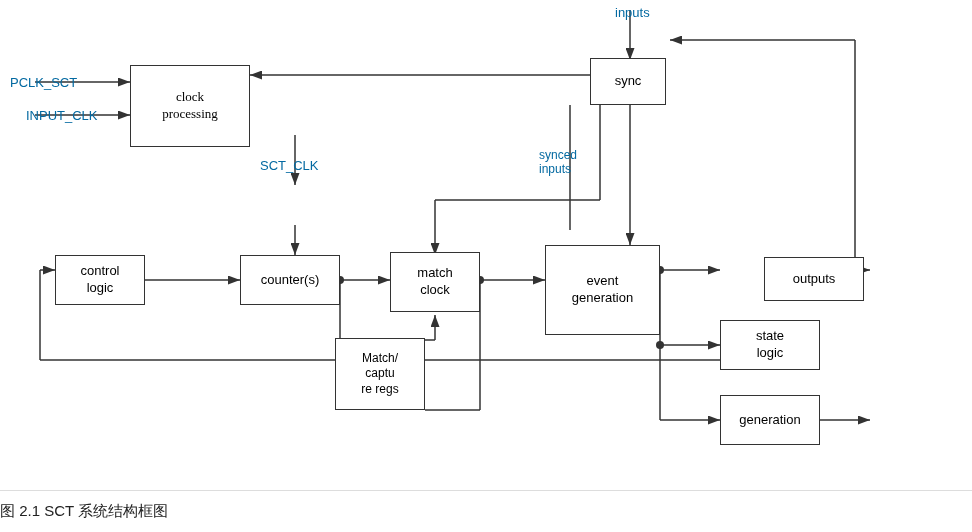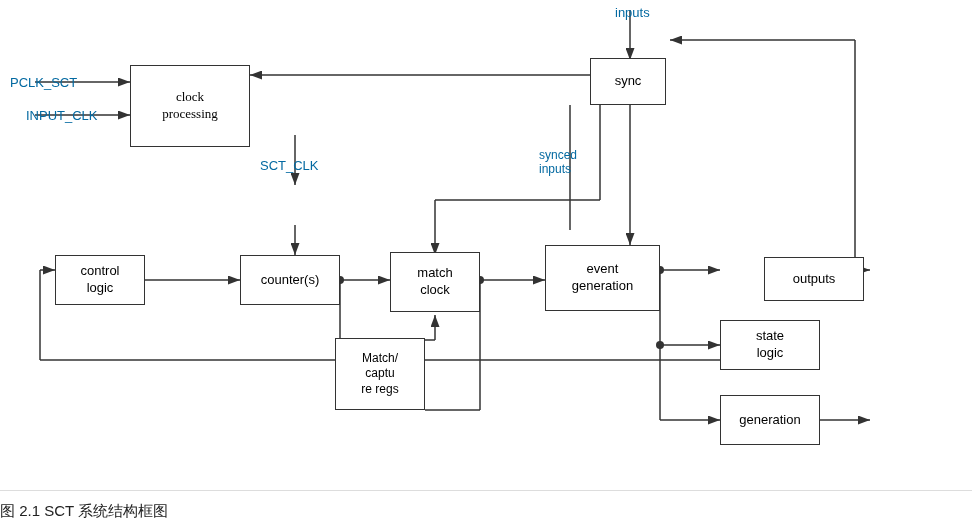--- a/index.html
+++ b/index.html
@@ -168,21 +168,21 @@
   <div class="block" style="left:335px; top:338px; width:90px; height:72px;">
     <span style="white-space:pre-line; font-size:12px;">Match/
 captu
 re regs</span>
   </div>
 
   <div class="block" style="left:590px; top:58px; width:76px; height:47px;">
     <span>sync</span>
   </div>
 
-  <div class="block" style="left:545px; top:245px; width:115px; height:66px;">
+  <div class="block" style="left:545px; top:245px; width:115px; height:90px;">
     <span style="white-space:pre-line; font-size:13px;">event
 generation</span>
   </div>
 
   <div class="block" style="left:720px; top:257px; width:100px; height:44px;margin-left:44px;">
     <span>outputs</span>
   </div>
 
   <div class="block" style="left:720px; top:320px; width:100px; height:50px;">
     <span style="white-space:pre-line;">state

